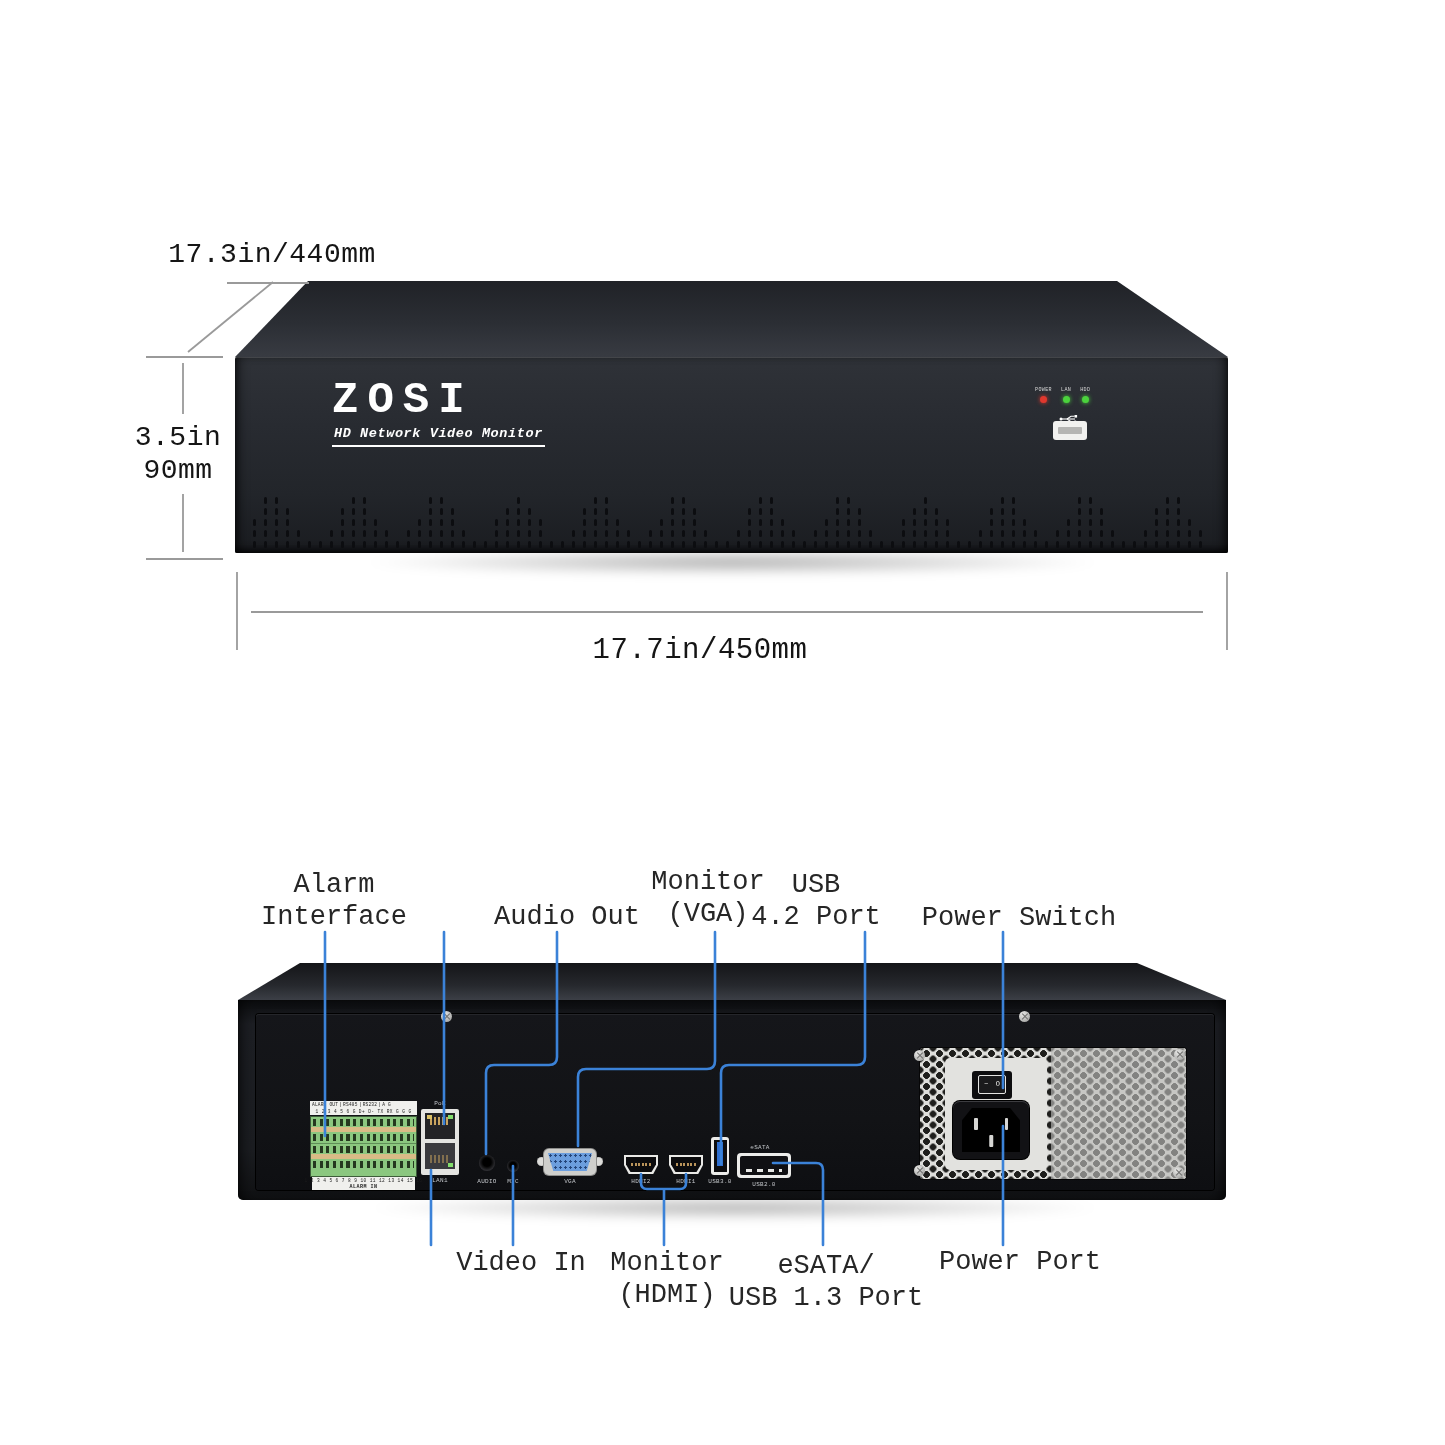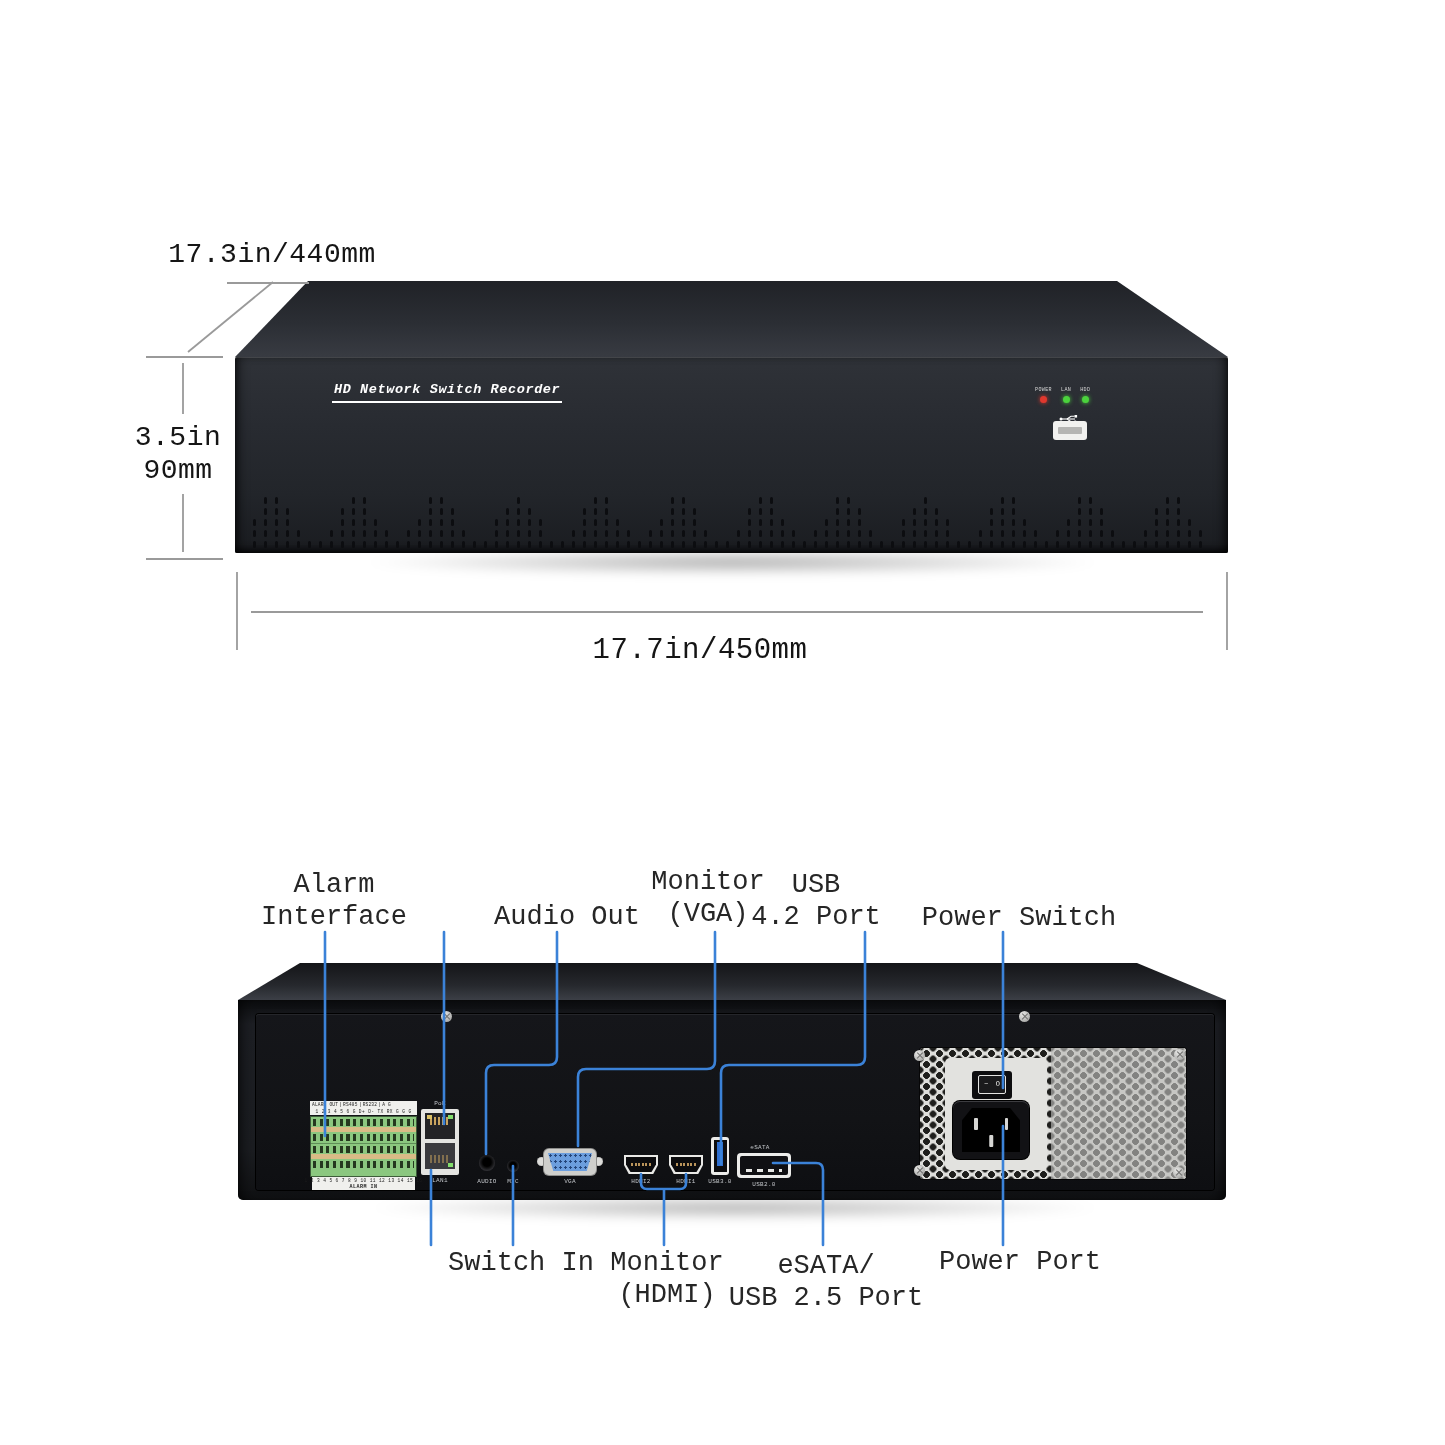--- a/index.html
+++ b/index.html
@@ -110,21 +110,22 @@
 </style>
 </head>
 <body>
 
 <div class="canvas">
 
   <div class="abs dev top-face-front"></div>
   <div class="abs dev front-shadow"></div>
   <div class="abs dev front-face">
     <div class="abs logo">
-      <div class="tag">HD Network Switch Recorder</div>
+      <div class="brand">ZOSI</div>
+      <div class="tag">HD Network Video Monitor</div>
     </div>
     <div class="abs led-cluster">
       <div class="led">
         <span class="lbl">POWER</span>
         <span class="dot red"></span>
       </div>
       <div class="led">
         <span class="lbl">LAN</span>
         <span class="dot green"></span>
       </div>
@@ -743,27 +744,27 @@
   </div>
   <div class="abs txt callout ctr" style="left:816px;top:869px;">
     <div>USB</div>
     <div>4.2 Port</div>
   </div>
   <div class="abs txt callout ctr" style="left:1019px;top:902px;">
     <div>Power Switch</div>
   </div>
 
   <div class="abs txt callout ctr" style="left:521px;top:1247px;">
-    <div>Switch In</div>
+    <div>Video In</div>
   </div>
   <div class="abs txt callout ctr" style="left:667px;top:1247px;">
     <div>Monitor</div>
     <div>(HDMI)</div>
   </div>
   <div class="abs txt callout ctr" style="left:826px;top:1250px;">
     <div>eSATA/</div>
-    <div>USB 2.5 Port</div>
+    <div>USB 1.3 Port</div>
   </div>
   <div class="abs txt callout ctr" style="left:1020px;top:1246px;">
     <div>Power Port</div>
   </div>
 
 </div>
 
 </body></html>

